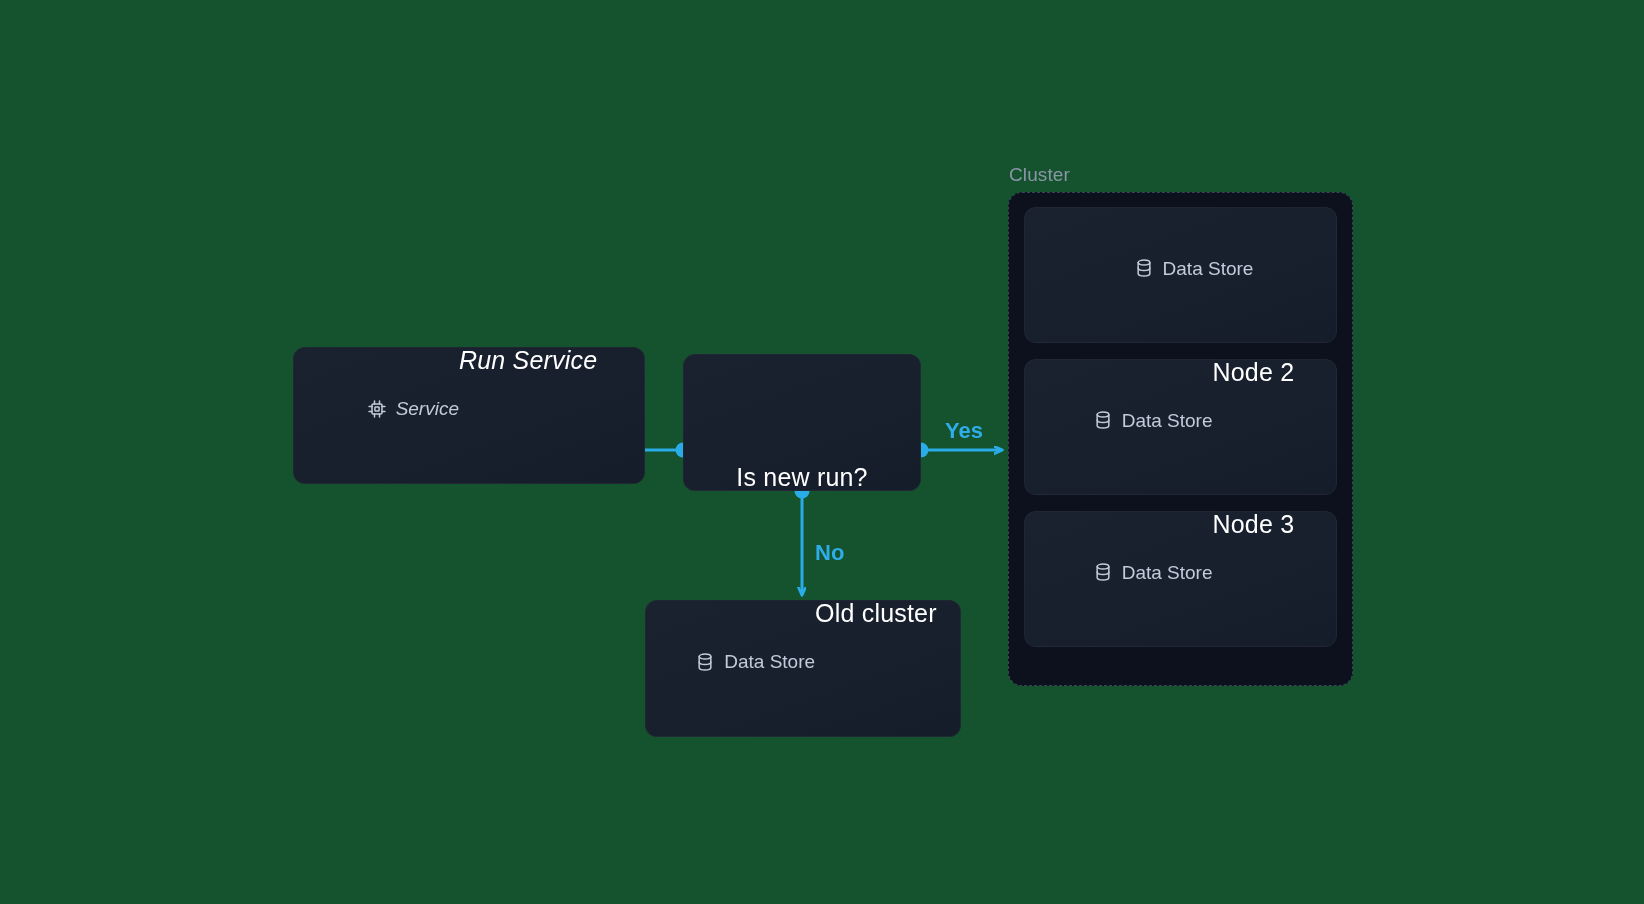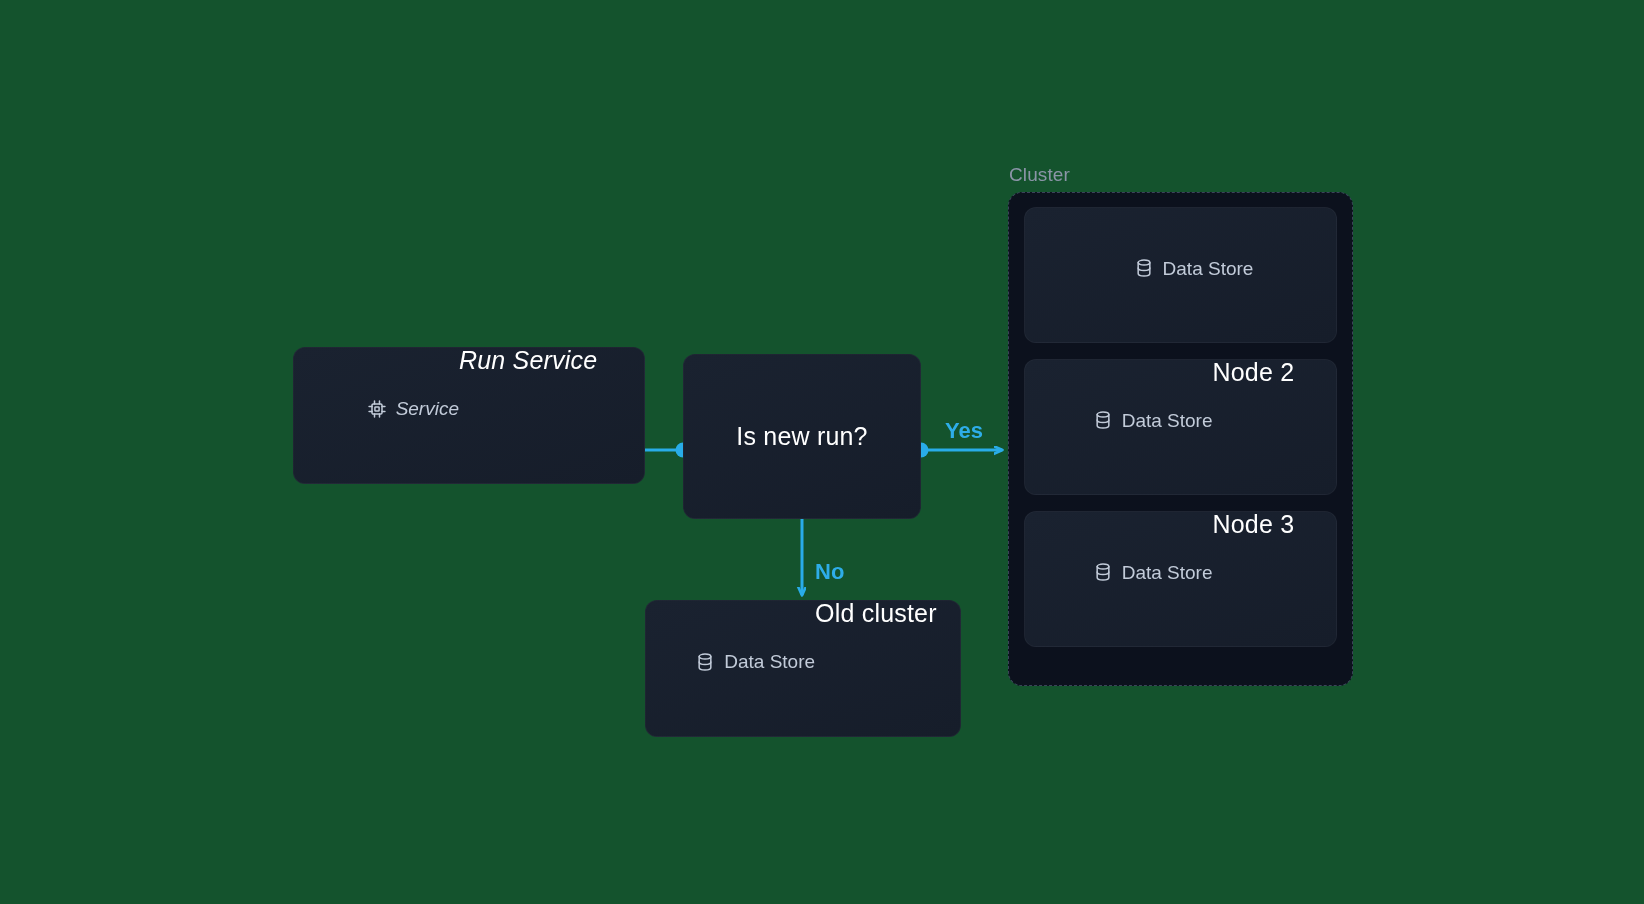--- a/index.html
+++ b/index.html
@@ -66,22 +66,22 @@
 
   .node-title {
     font-size: 25px;
     color: #ffffff;
     line-height: 1;
     letter-spacing: 0.2px;
   }
 
   
   #node-service   { left: 293px;  top: 347px; width: 352px; height: 137px; font-style: italic; }
-  #node-decision  { left: 683px;  top: 354px; width: 238px; height: 165px;
-                    align-items: center; justify-content: center; padding-left: 0; }
+  #node-decision  { left: 683px;  top: 354px; width: 238px; height: 137px;
+                    align-items: flex-end; justify-content: center; padding-left: 0; }
   #node-decision .node-title { font-size: 25px; }
   #node-oldcluster{ left: 645px;  top: 600px; width: 316px; height: 137px; }
 
   #node-1 { left: 1024px; top: 207px; width: 313px; height: 136px; }
   #node-2 { left: 1024px; top: 359px; width: 313px; height: 136px; }
   #node-3 { left: 1024px; top: 511px; width: 313px; height: 136px; }
 
   
   #edges {
     position: absolute;
@@ -91,21 +91,21 @@
   }
 
   .edge-label {
     position: absolute;
     font-size: 22px;
     color: #2eade8;
     line-height: 1;
     font-weight: bold;
   }
   #label-yes { left: 945px; top: 420px; }
-  #label-no  { left: 815px; top: 561px; }
+  #label-no  { left: 815px; top: 542px; }
 </style>
 </head>
 <body>
 
 <div id="canvas">
 
   <div class="cluster-label">Cluster</div>
 
   <div class="cluster-group"></div>
 

